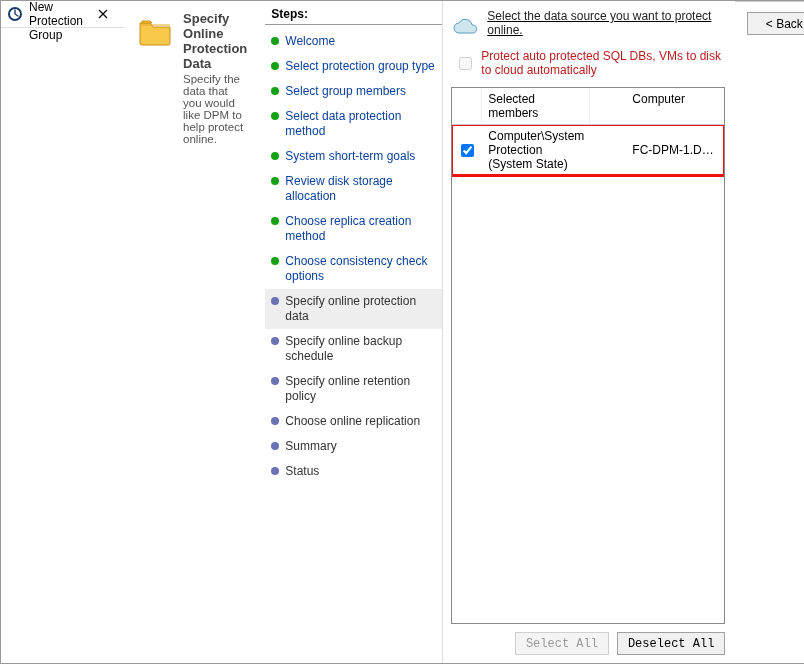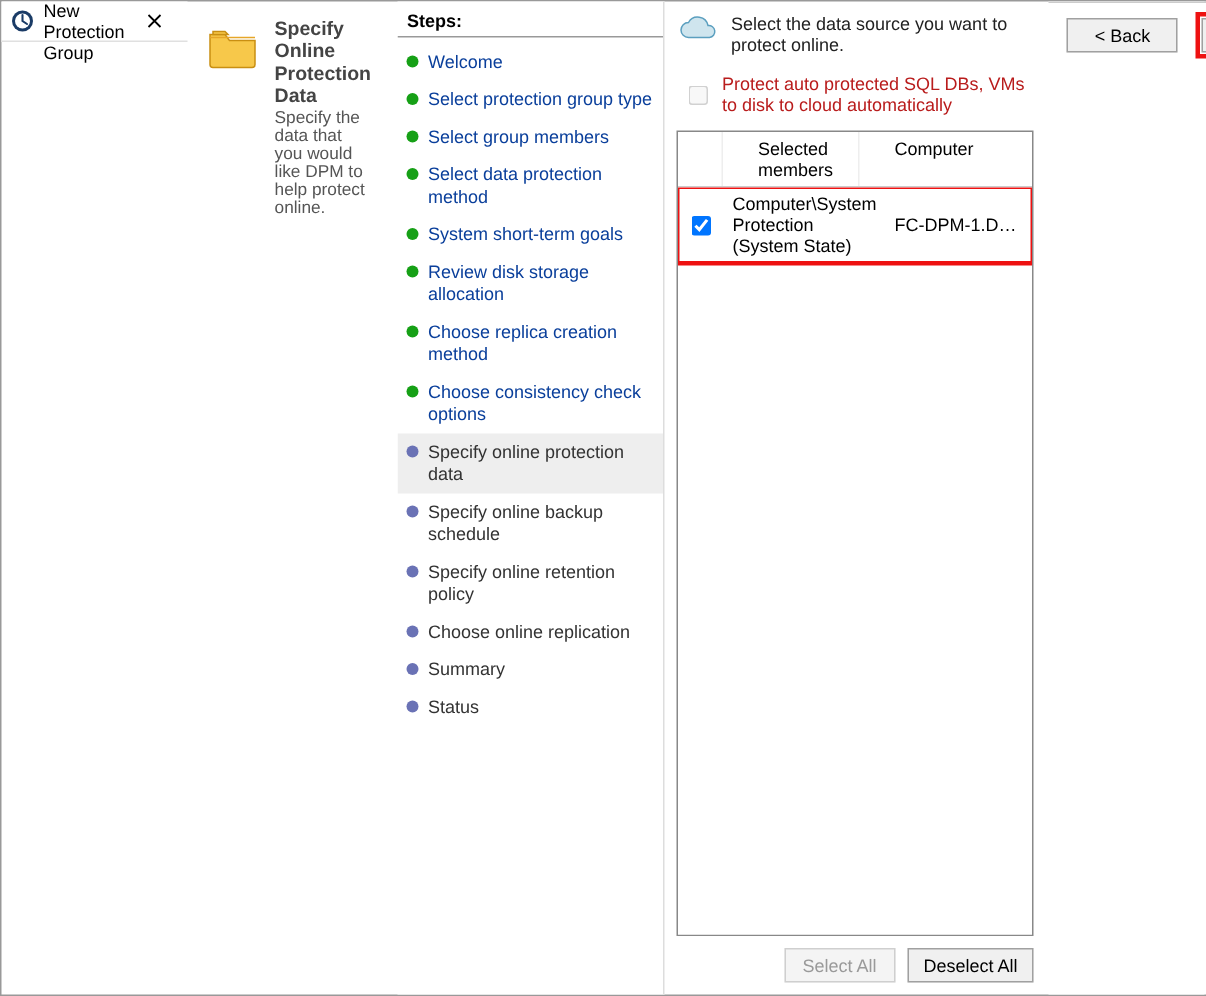--- a/index.html
+++ b/index.html
@@ -108,23 +108,24 @@
   
   .main {
     flex: 1;
     display: flex;
     flex-direction: column;
     padding: 6px 10px 8px 8px;
     min-width: 0;
   }
   .instr-row {
     display: flex;
-    align-items: flex-start;
+    align-items: flex-end;
     gap: 8px;
     padding: 2px 0 6px 0;
+    text-decoration: underline;
   }
   .cloud-icon { width: 28px; height: 20px; }
   .instr-text { font-size: 12px; color: #222; }
 
   .auto-row {
     display: flex;
     align-items: center;
     gap: 6px;
     padding: 6px 0 10px 4px;
     color: #888;
@@ -142,29 +143,28 @@
     display: flex;
     flex-direction: column;
     min-height: 0;
     position: relative;
   }
   .members-header {
     display: flex;
     background: #fff;
     border-bottom: 1px solid #ccc;
     font-size: 12px;
-    gap: 17px;
   }
   .members-header .col {
     padding: 4px 6px;
     border-right: 1px solid #eee;
   }
   .col-check { width: 30px; }
   .col-member { flex: 1; }
-  .col-computer { width: 98px; border-right: none !important; }
+  .col-computer { width: 98px; border-right: none !important; margin-left: 36px; }
 
   .members-rows {
     flex: 1;
     overflow: auto;
     background: #fff;
   }
   .member-row {
     display: flex;
     align-items: center;
     font-size: 12px;
@@ -180,20 +180,21 @@
   }
   .member-row input[type="checkbox"] {
     width: 13px; height: 13px;
   }
 
   .select-buttons {
     display: flex;
     justify-content: flex-end;
     gap: 8px;
     padding: 8px 0 0 0;
+    font-family: Liberation Mono, monospace;
   }
 
   .footer {
     border-top: 1px solid #ccc;
     padding: 10px 12px;
     display: flex;
     justify-content: flex-end;
     gap: 16px;
     background: #fff;
   }

